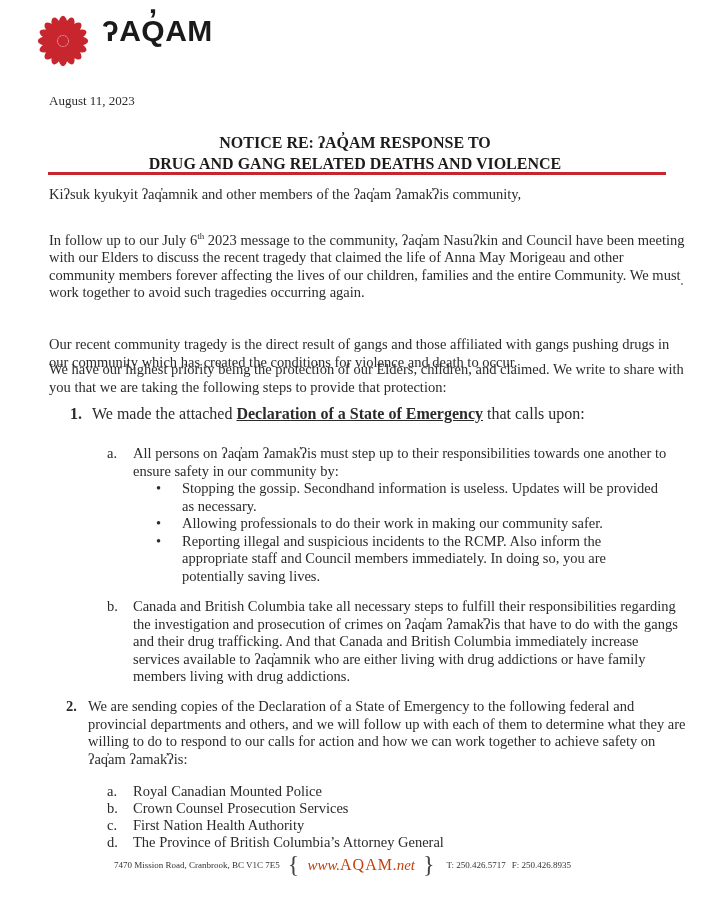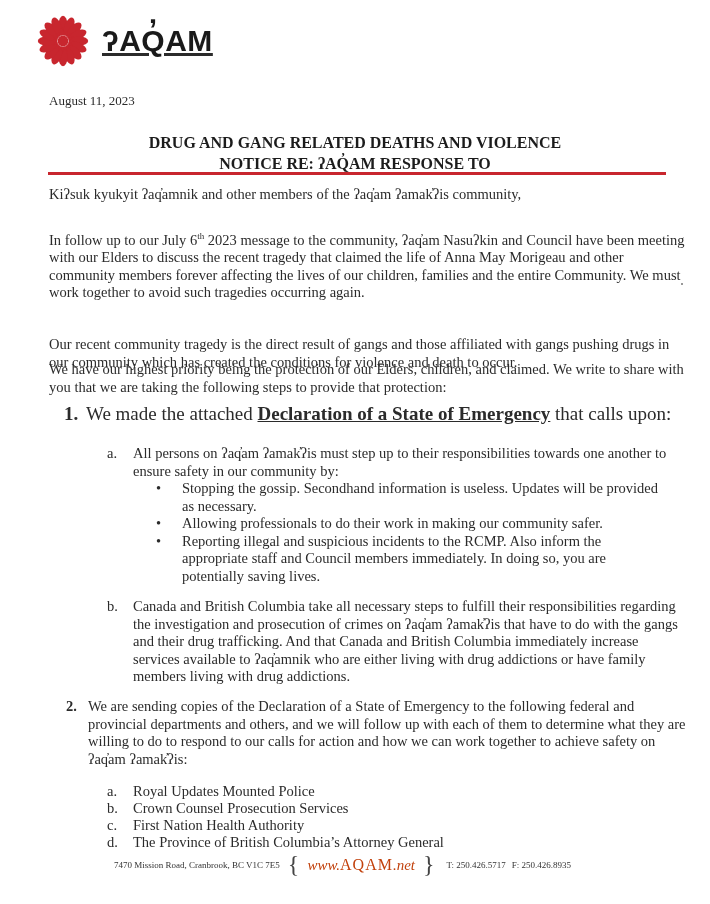--- a/index.html
+++ b/index.html
@@ -1,28 +1,28 @@
 <!DOCTYPE html>
 <html><head>
 <meta charset="utf-8">
 <style>
   html, body { margin: 0; padding: 0; background: #ffffff; }
   body { width: 710px; height: 904px; position: relative; overflow: hidden; font-family: "Liberation Serif", "DejaVu Serif", serif; color: #2b2b2b; }
-  .logo { position: absolute; left: 36px; top: 14px; display: flex; align-items: center; text-decoration: underline; }
+  .logo { position: absolute; left: 36px; top: 14px; display: flex; align-items: flex-start; }
   .logo svg { width: 54px; height: 54px; }
   .logo-text { font-family: "Liberation Sans", "DejaVu Sans", sans-serif; font-weight: bold; font-size: 30px; color: #1a1a1a; margin-left: 12px; letter-spacing: 0.5px; }
   .date { position: absolute; left: 49px; top: 93px; font-size: 13px; }
   .title { position: absolute; left: 0; width: 710px; top: 132px; text-align: center; font-weight: bold; font-size: 16px; line-height: 21px; color: #1c1c1c; }
   .red-rule { position: absolute; left: 48px; top: 172px; width: 618px; height: 3px; background: #c8262e; }
   .p { position: absolute; left: 49px; width: 640px; font-size: 14.5px; line-height: 17.5px; }
   .greeting { top: 186px; }
   .para1 { top: 228px; }
   .para2 { top: 293px; margin-top: 43px; }
   .para3 { top: 361px; }
-  .item1 { position: absolute; left: 64px; top: 405px; font-size: 19px; line-height: 17.5px; width: 620px; }
+  .item1 { position: absolute; left: 70px; top: 405px; font-size: 16px; line-height: 17.5px; width: 620px; }
   .num { font-weight: bold; display: inline-block; width: 22px; }
   .decl { font-weight: bold; text-decoration: underline; }
   .sub { position: absolute; left: 107px; width: 580px; font-size: 14.5px; line-height: 17.5px; display: flex; }
   .sub .lbl { width: 26px; flex: none; }
   .sub .txt { flex: 1; }
   .sub-a { top: 445px; }
   .sub-b { top: 598px; }
   .bullets { position: absolute; left: 150px; top: 480px; width: 520px; font-size: 14.5px; line-height: 17.5px; }
   .bullet { display: flex; }
   .bullet .dot { width: 26px; flex: none; padding-left: 6px; }
@@ -78,22 +78,22 @@
         <ellipse cx="0" cy="-10" rx="2.5" ry="4" transform="rotate(348.75)"></ellipse>
       </g>
     <circle cx="0" cy="0" r="6" fill="#c8262e"></circle>
   </svg>
   <span class="logo-text">ʔAQ̓AM</span>
 </div>
 
 <div class="date">August 11, 2023</div>
 
 <div class="title">
+  <div>NOTICE RE: ʔAQ̓AM RESPONSE TO</div>
   <div>DRUG AND GANG RELATED DEATHS AND VIOLENCE</div>
-  <div>NOTICE RE: ʔAQ̓AM RESPONSE TO</div>
 </div>
 <div class="red-rule"></div>
 
 <div class="p greeting">Kiʔsuk kyukyit ʔaq̓amnik and other members of the ʔaq̓am ʔamak̓ʔis community,</div>
 
 <div class="p para1"><span>In follow up to our July 6</span><sup style="font-size:9px">th</sup><span> 2023 message to the community, ʔaq̓am Nasuʔkin and Council have been meeting with our Elders to discuss the recent tragedy that claimed the life of Anna May Morigeau and other community members forever affecting the lives of our children, families and the entire Community. We must work together to avoid such tragedies occurring again.</span></div>
 
 <div class="p para2">Our recent community tragedy is the direct result of gangs and those affiliated with gangs pushing drugs in our community which has created the conditions for violence and death to occur.</div>
 <div class="p para3">We have our highest priority being the protection of our Elders, children, and claimed. We write to share with you that we are taking the following steps to provide that protection:</div>
 
@@ -127,21 +127,21 @@
 </div>
 
 <div class="item2">
   <span class="num">2.</span>
   <span>We are sending copies of the Declaration of a State of Emergency to the following federal and provincial departments and others, and we will follow up with each of them to determine what they are willing to do to respond to our calls for action and how we can work together to achieve safety on ʔaq̓am ʔamak̓ʔis:</span>
 </div>
 
 <div class="agencies">
   <div class="agency">
       <span class="lbl">a.</span>
-      <span>Royal Updates Mounted Police</span>
+      <span>Royal Canadian Mounted Police</span>
     </div>
   <div class="agency">
       <span class="lbl">b.</span>
       <span>Crown Counsel Prosecution Services</span>
     </div>
   <div class="agency">
       <span class="lbl">c.</span>
       <span>First Nation Health Authority</span>
     </div>
   <div class="agency">

